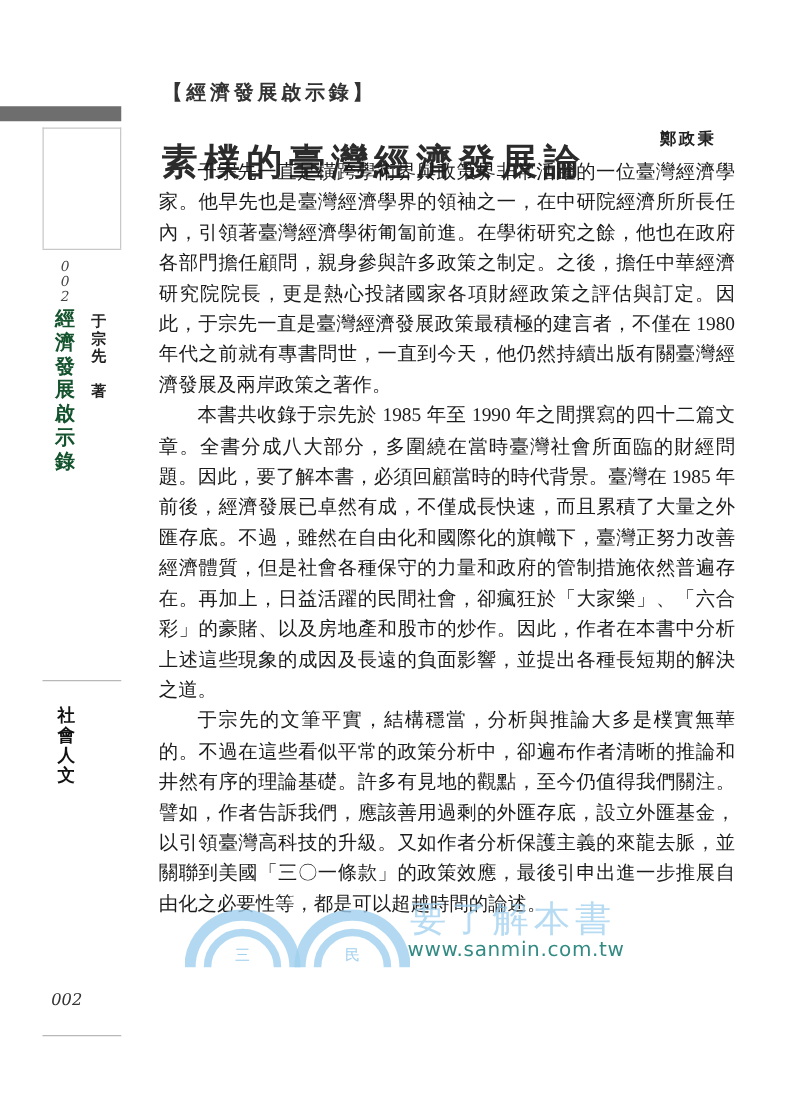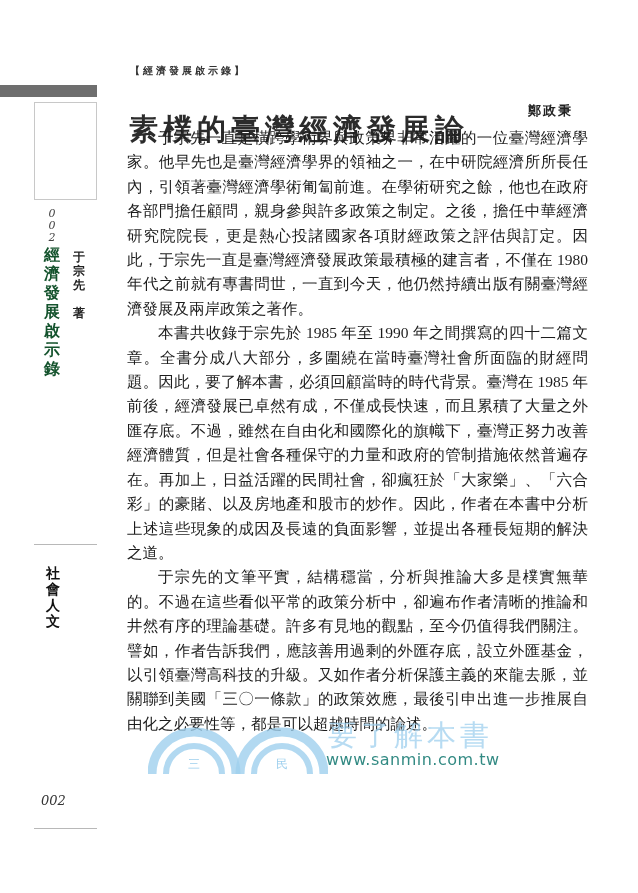--- a/index.html
+++ b/index.html
@@ -1,21 +1,21 @@
 <!DOCTYPE html>
 <html><head>
 <meta charset="utf-8">
 <style>
   html, body { margin:0; padding:0; }
   body {
     width:638px; height:893px; background:#ffffff; position:relative; overflow:hidden;
     font-family: "DejaVu Serif", "Liberation Serif", serif; color:#222;
   }
   .series-label {
-    position:absolute; left:130px; top:64px; font-size:10px; font-weight:bold;
+    position:absolute; left:130px; top:64px; font-size:16px; font-weight:bold;
     letter-spacing:3px; color:#333; font-family:"DejaVu Sans", sans-serif;
   }
   .title-bar {
     position:absolute; left:0; top:85px; width:97px; height:12px; background:#6e6e6e;
   }
   .spine-box {
     position:absolute; left:34px; top:102px; width:63px; height:97px;
     border:1px solid #c8c8c8; box-sizing:border-box; border-bottom:none;
   }
   .spine-box-bottom {

